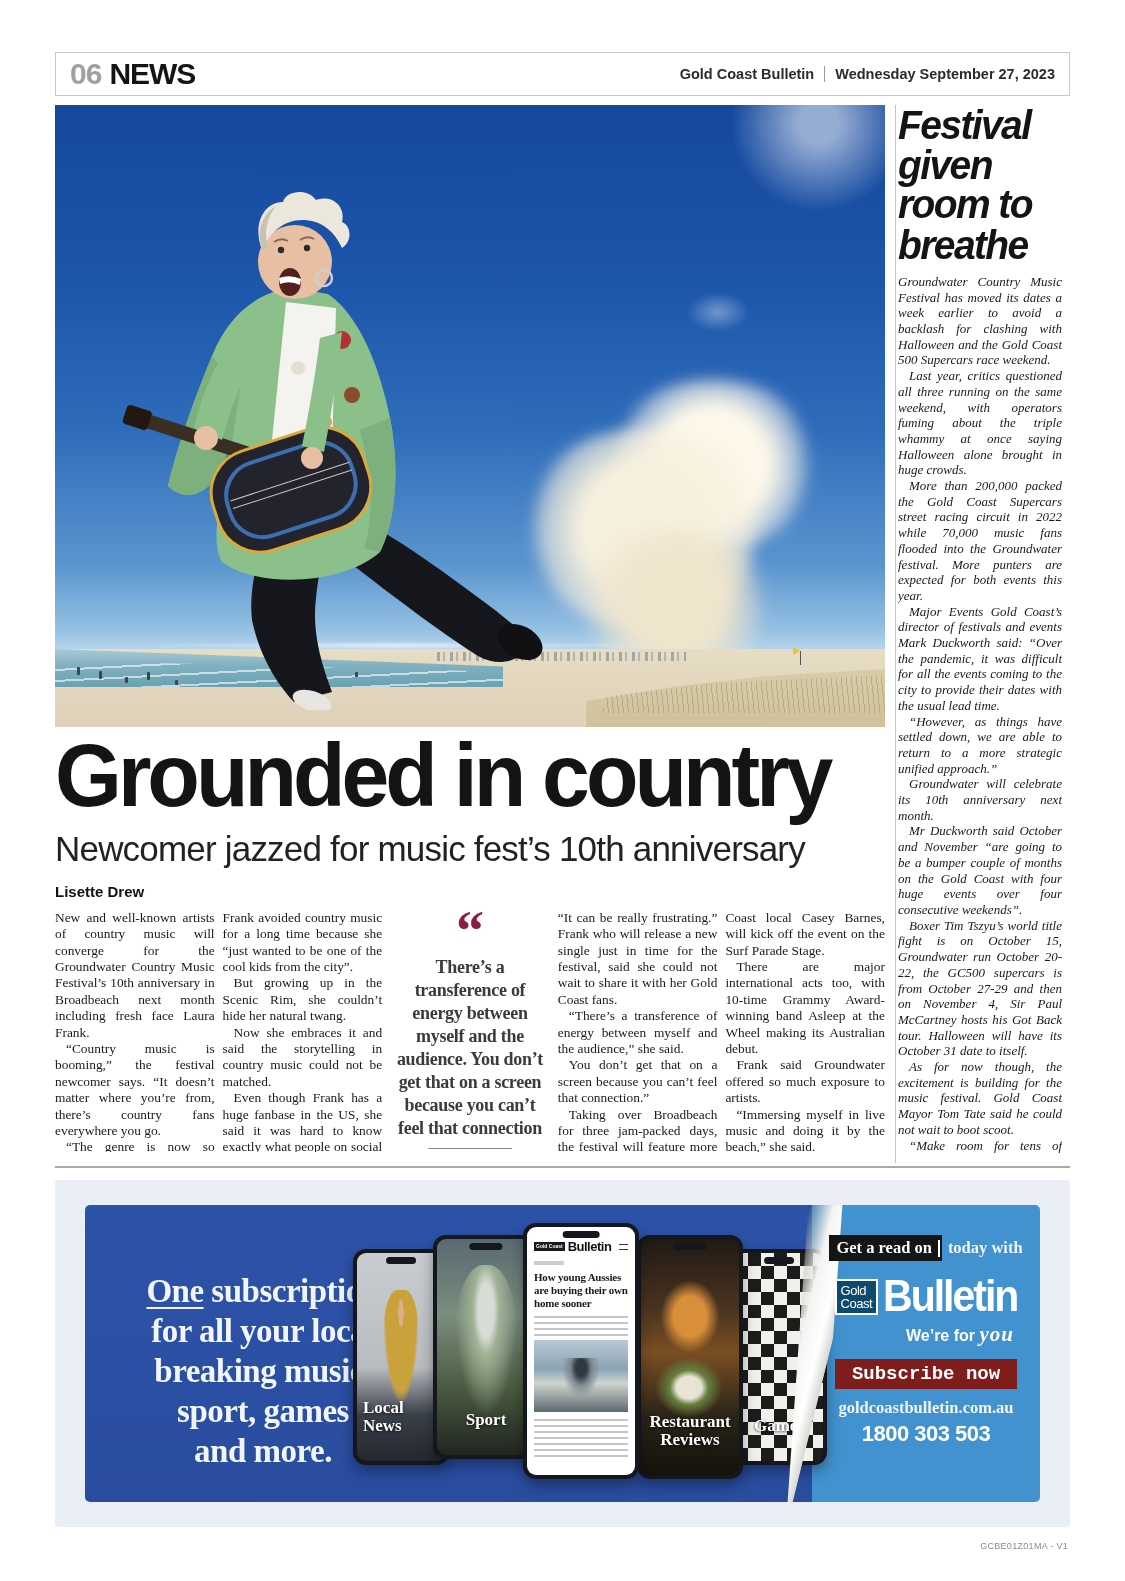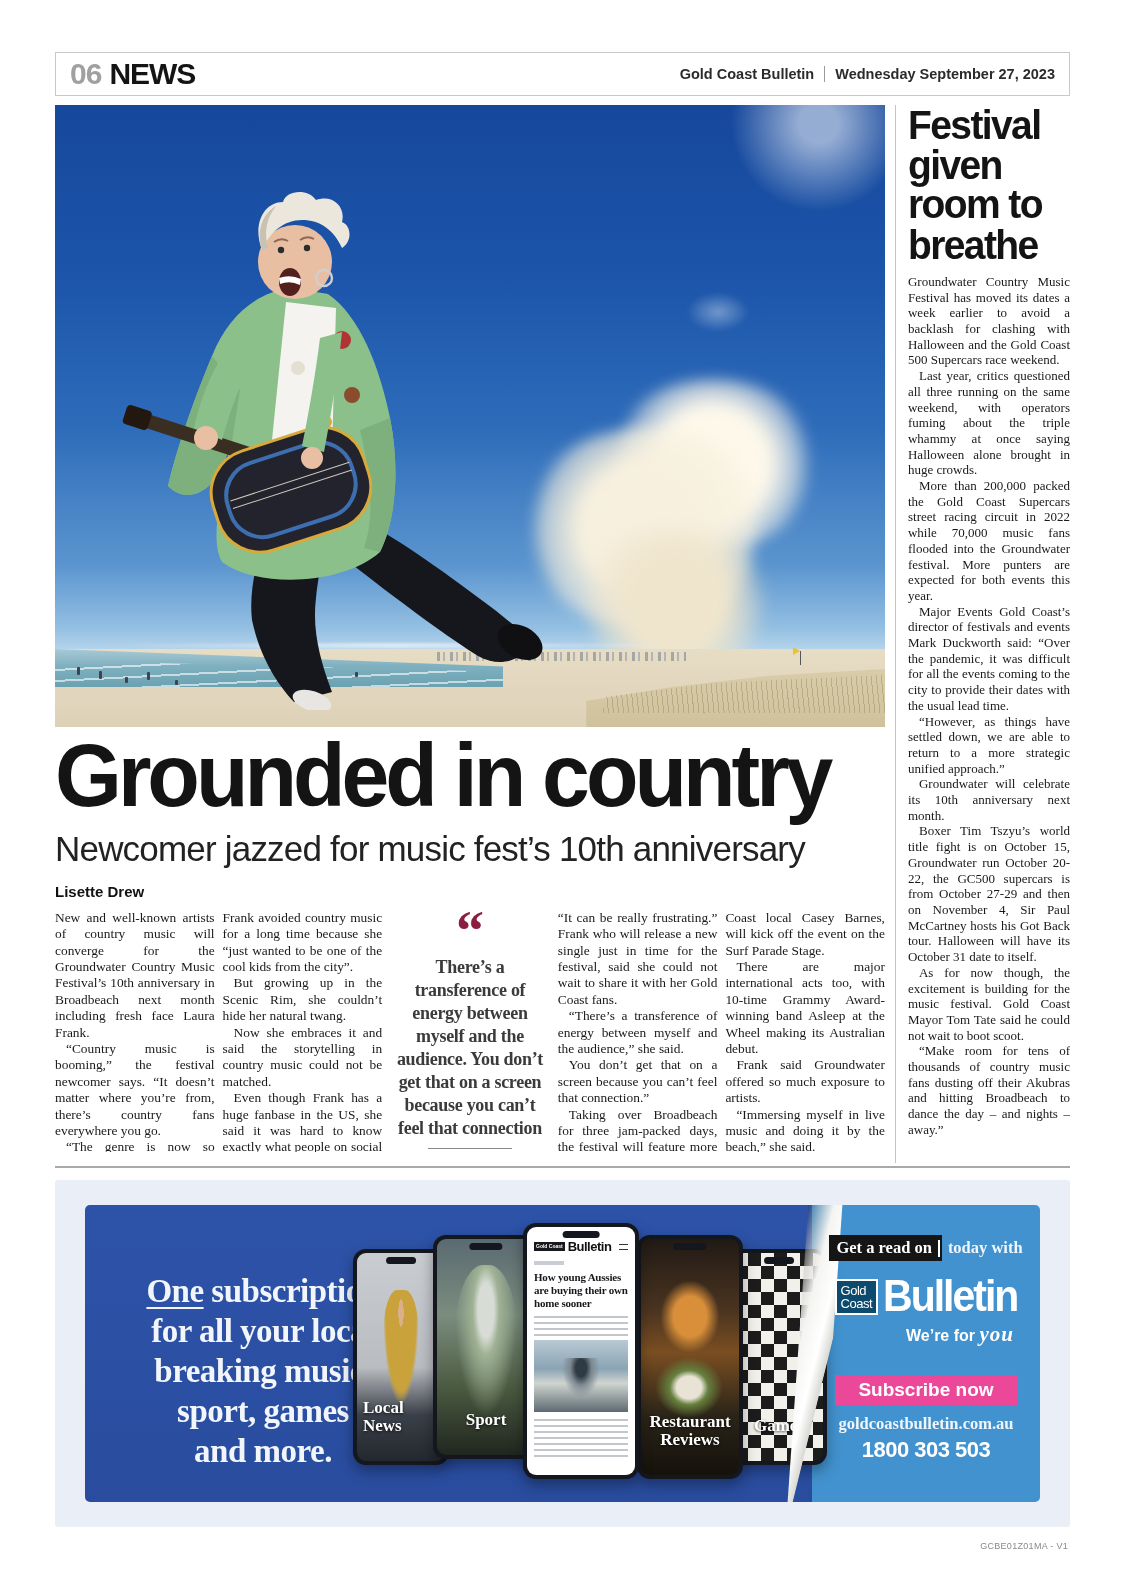--- a/index.html
+++ b/index.html
@@ -14,21 +14,21 @@
   .hdr-left { display:flex; align-items:baseline; gap:8px; }
   .hdr-num { font-size:30px; font-weight:bold; color:#a0a0a0; letter-spacing:-1px; }
   .hdr-section { font-size:30px; font-weight:bold; color:#141414; letter-spacing:-1px; }
   .hdr-right { display:flex; align-items:flex-start; gap:10px; font-size:14.5px; font-weight:bold; color:#2b2b2b; }
   .hdr-sep { width:1px; height:16px; background:#9a9a9a; }
 
   
   .main { position:absolute; left:55px; top:105px; width:1015px; height:1058px; display:flex; }
   .left-col { width:830px; }
   .divider-v { width:1px; background:#c4c4c4; margin-left:10px; }
-  .sidebar { width:164px; margin-left:12px; }
+  .sidebar { width:164px; margin-left:2px;font-style:italic; }
 
   
   .photo { position:relative; width:830px; height:622px; overflow:hidden;
     background:
       radial-gradient(circle at 92% 3%, rgba(255,255,255,.55) 0 2%, rgba(255,255,255,0) 9%),
       linear-gradient(180deg, #16489c 0%, #1c55aa 28%, #2e6cba 52%, #5b95cf 74%, #93bfe2 84%, #b9d7ec 88%, #c8dff0 90%);
   }
   .flare { position:absolute; left:76%; top:30%; width:64px; height:40px; border-radius:50%;
     background:radial-gradient(ellipse, rgba(255,255,255,.38), rgba(255,255,255,0) 70%); filter:blur(2px); }
   .cloud-streak { position:absolute; left:6%; top:86.5%; width:70%; height:5px; border-radius:50%;
@@ -149,22 +149,22 @@
   .readon-box { background:#151515; color:#fff; font-family:"Liberation Serif", serif; font-weight:bold;
       font-size:16.5px; padding:3px 2px 3px 7px; display:flex; align-items:center; }
   .readon-cursor { display:inline-block; width:2px; height:17px; background:#fff; margin-left:6px; }
   .todaywith { color:#f0f6fb; font-family:"Liberation Serif", serif; font-weight:bold; font-size:16.5px; }
   .gcb-logo { margin-top:12px; display:flex; align-items:center; gap:5px; z-index:5; }
   .gcb-box { border:2.5px solid #fff; background:#0c4a6e; color:#fff; font-weight:normal; font-size:13px;
       line-height:13px; padding:3px 4px; letter-spacing:-0.5px; }
   .gcb-title { color:#fff; font-weight:bold; font-size:41px; letter-spacing:-2px; transform:scaleY(1.08); }
   .slogan { margin-top:2px; align-self:flex-end; margin-right:26px; color:#fff; font-weight:bold; font-size:16px; z-index:5; }
   .slogan .script { font-family:"Liberation Serif", serif; font-style:italic; font-size:21px; letter-spacing:1px; }
-  .subscribe-btn { margin-top:28px; width:182px; height:30px; background:#ec4899; color:#fff; border:none;
-      font-family:Liberation Sans, sans-serif; font-weight:bold; font-size:19px; display:flex; align-items:center; justify-content:center; cursor:pointer; z-index:5; }
+  .subscribe-btn { margin-top:12px; width:182px; height:30px; background:#7f1d1d; color:#fff; border:none;
+      font-family:Liberation Mono, monospace; font-weight:bold; font-size:19px; display:flex; align-items:center; justify-content:center; cursor:pointer; z-index:5; }
   .ad-site { margin-top:9px; color:#f0f6fb; font-family:"Liberation Serif", serif; font-weight:bold; font-size:16.5px; z-index:5; }
   .ad-phone { margin-top:3px; color:#fff; font-weight:bold; font-size:22px; letter-spacing:-0.5px; z-index:5; }
 
   .footer-code { position:absolute; right:57px; top:1541px; font-size:9px; color:#8a8a8a; letter-spacing:0.3px; }
 </style>
 </head>
 <body>
 
 <div class="page">
 
@@ -298,20 +298,21 @@
 
     <div class="sidebar">
       <div class="sb-headline">Festival given room to breathe</div>
       <div class="sb-body">
           <p>Groundwater Country Music Festival has moved its dates a week earlier to avoid a backlash for clashing with Halloween and the Gold Coast 500 Supercars race weekend.</p>
           <p>Last year, critics questioned all three running on the same weekend, with operators fuming about the triple whammy at once saying Halloween alone brought in huge crowds.</p>
           <p>More than 200,000 packed the Gold Coast Supercars street racing circuit in 2022 while 70,000 music fans flooded into the Groundwater festival. More punters are expected for both events this year.</p>
           <p>Major Events Gold Coast’s director of festivals and events Mark Duckworth said: “Over the pandemic, it was difficult for all the events coming to the city to provide their dates with the usual lead time.</p>
           <p>“However, as things have settled down, we are able to return to a more strategic unified approach.”</p>
           <p>Groundwater will celebrate its 10th anniversary next month.</p>
+          <p>Mr Duckworth said October and November “are going to be a bumper couple of months on the Gold Coast with four huge events over four consecutive weekends”.</p>
           <p>Boxer Tim Tszyu’s world title fight is on October 15, Groundwater run October 20-22, the GC500 supercars is from October 27-29 and then on November 4, Sir Paul McCartney hosts his Got Back tour. Halloween will have its October 31 date to itself.</p>
           <p>As for now though, the excitement is building for the music festival. Gold Coast Mayor Tom Tate said he could not wait to boot scoot.</p>
           <p>“Make room for tens of thousands of country music fans dusting off their Akubras and hitting Broadbeach to dance the day – and nights – away.”</p>
         </div>
     </div>
   </div>
 
   <div class="hrule"></div>
 
   <div class="ad-wrap">

